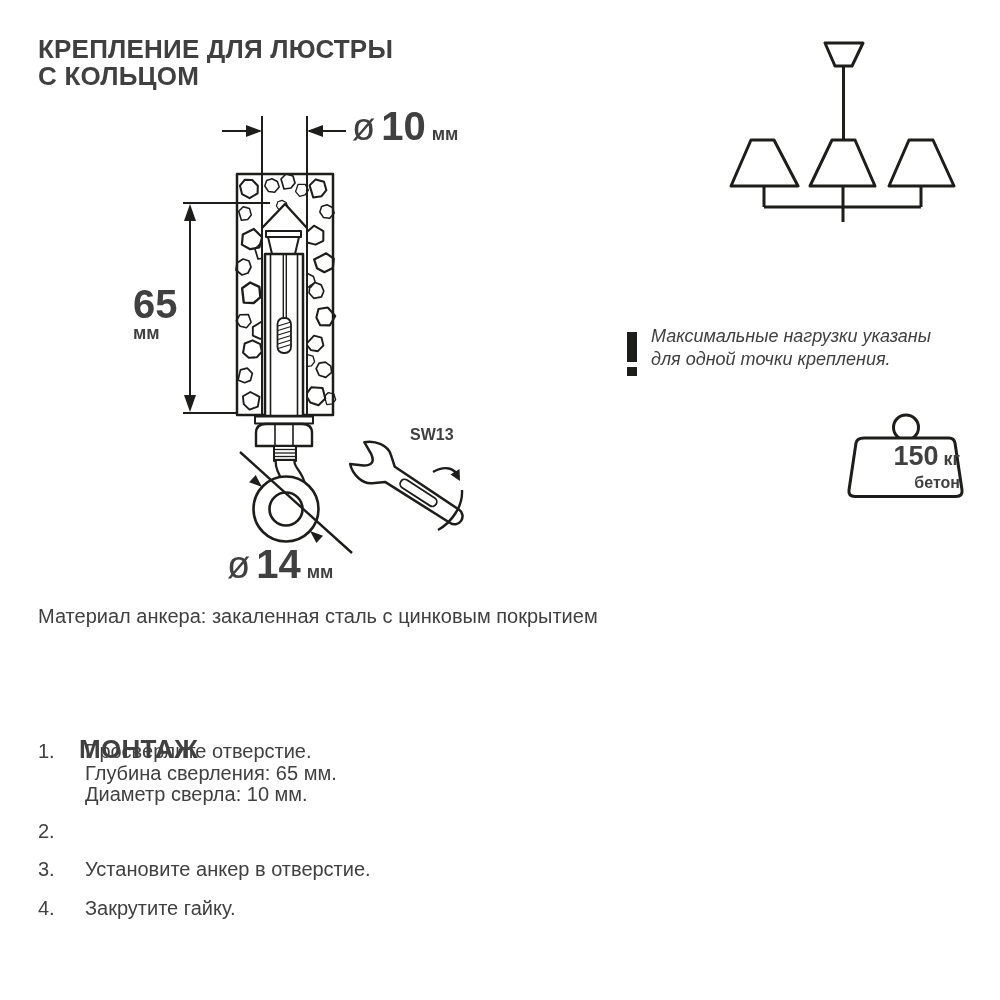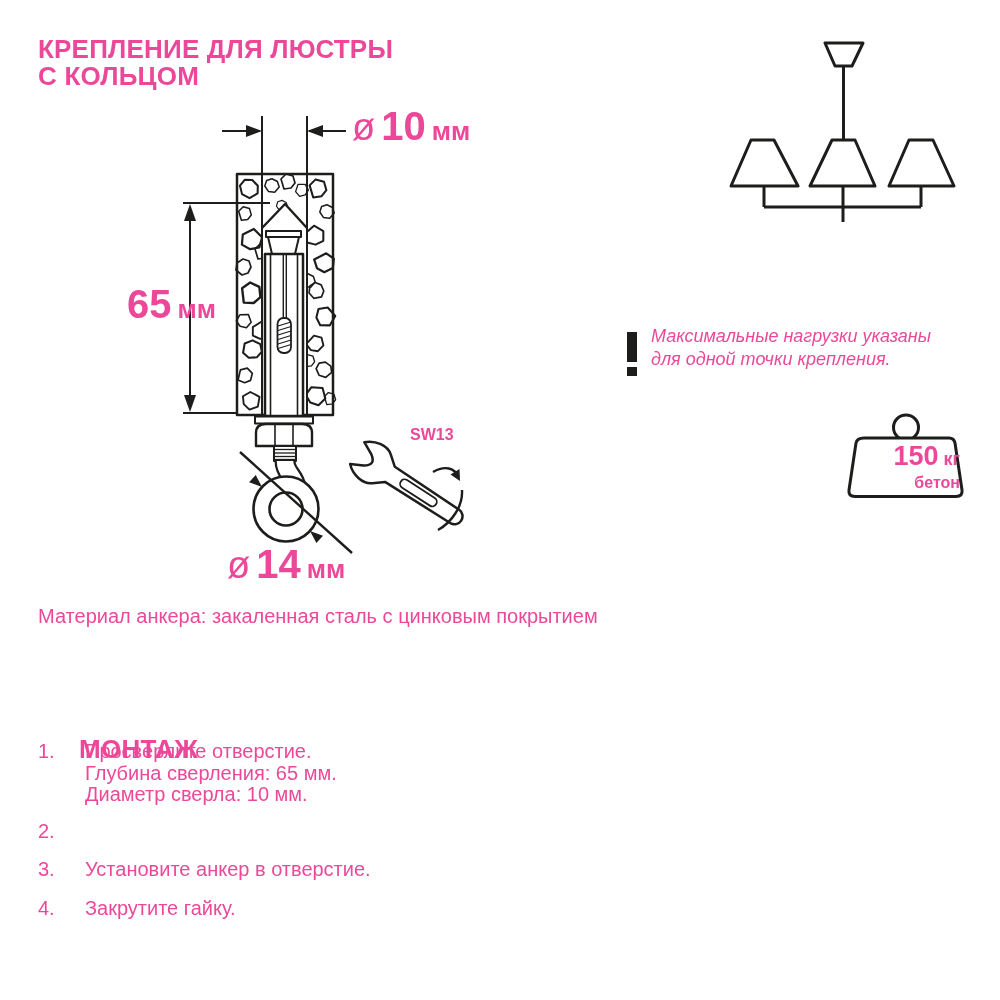--- a/index.html
+++ b/index.html
@@ -1,25 +1,25 @@
 <!DOCTYPE html>
 <html><head>
 <meta charset="utf-8">
 <style>
   html,body{margin:0;padding:0;background:#ffffff;}
   #page{position:relative;width:1000px;height:1000px;background:#ffffff;overflow:hidden;
-        font-family:"Liberation Sans", sans-serif;color:#ec4899;border-radius:20px;}
+        font-family:"Liberation Sans", sans-serif;color:#404040;border-radius:20px;}
   #art{position:absolute;left:0;top:0;width:1000px;height:1000px;}
   .abs{position:absolute;}
   .title{left:38px;top:36px;font-size:26px;font-weight:700;line-height:27px;
          white-space:pre-line;letter-spacing:0.2px;}
   .dim{position:absolute;display:flex;align-items:baseline;}
   .dim-prefix{font-size:38px;font-weight:400;line-height:1;}
   .dim-value{font-size:40px;font-weight:700;line-height:1;margin-left:6px;}
-  .dim-unit{font-size:26px;font-weight:700;line-height:1;margin-left:6px;}
+  .dim-unit{font-size:18px;font-weight:700;line-height:1;margin-left:6px;}
   .sw-label{left:410px;top:426px;font-size:16px;font-weight:700;}
   .warn-bar{left:627px;top:332px;width:10px;height:30px;background:#1d1d1b;}
   .warn-dot{left:627px;top:367px;width:10px;height:9px;background:#1d1d1b;}
   .warn-text{left:651px;top:325px;font-size:18px;line-height:23px;white-space:pre-line;font-style:italic;}
   .weight-text{left:852px;top:443px;width:108px;text-align:right;}
   .weight-line1{line-height:26px;}
   .weight-value{font-size:27px;font-weight:700;}
   .weight-unit{font-size:18px;font-weight:700;margin-left:5px;}
   .weight-surface{font-size:16px;font-weight:700;line-height:20px;}
   .material{left:38px;top:604px;font-size:20px;line-height:24px;text-align:right;}
@@ -169,21 +169,21 @@
 
   <div class="abs title">КРЕПЛЕНИЕ ДЛЯ ЛЮСТРЫ
 С КОЛЬЦОМ</div>
 
   <div class="dim" style="left:352px;top:106px;">
     <span class="dim-prefix">ø</span>
     <span class="dim-value">10</span>
     <span class="dim-unit">мм</span>
   </div>
 
-  <div class="dim" style="left:127px;top:284px;">
+  <div class="dim" style="left:127px;top:284px;flex-direction:column;">
     <span class="dim-value" style="margin-left:0;">65</span>
     <span class="dim-unit">мм</span>
   </div>
 
   <div class="abs sw-label">SW13</div>
 
   <div class="dim" style="left:227px;top:544px;">
     <span class="dim-prefix">ø</span>
     <span class="dim-value">14</span>
     <span class="dim-unit">мм</span>

